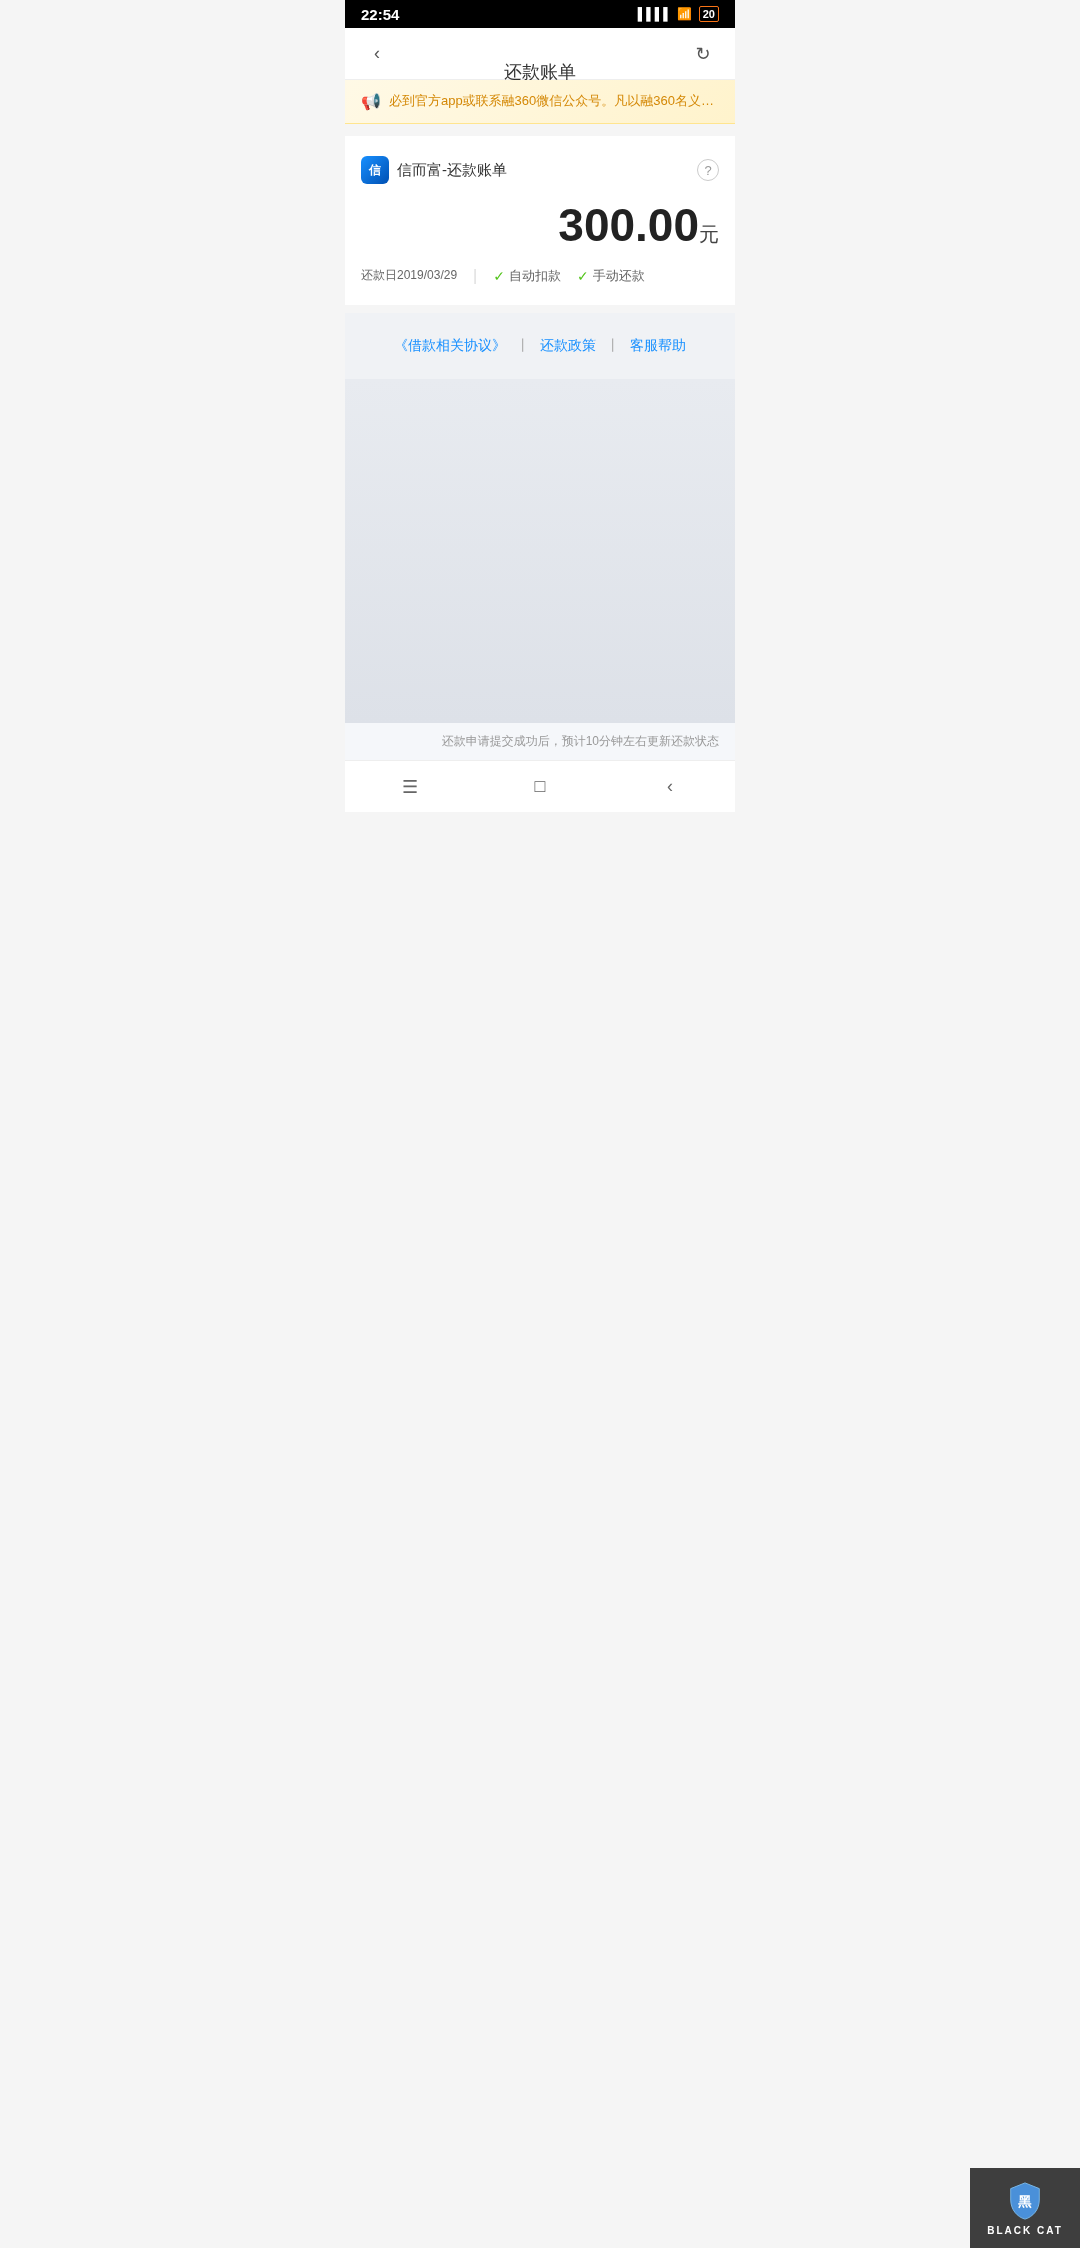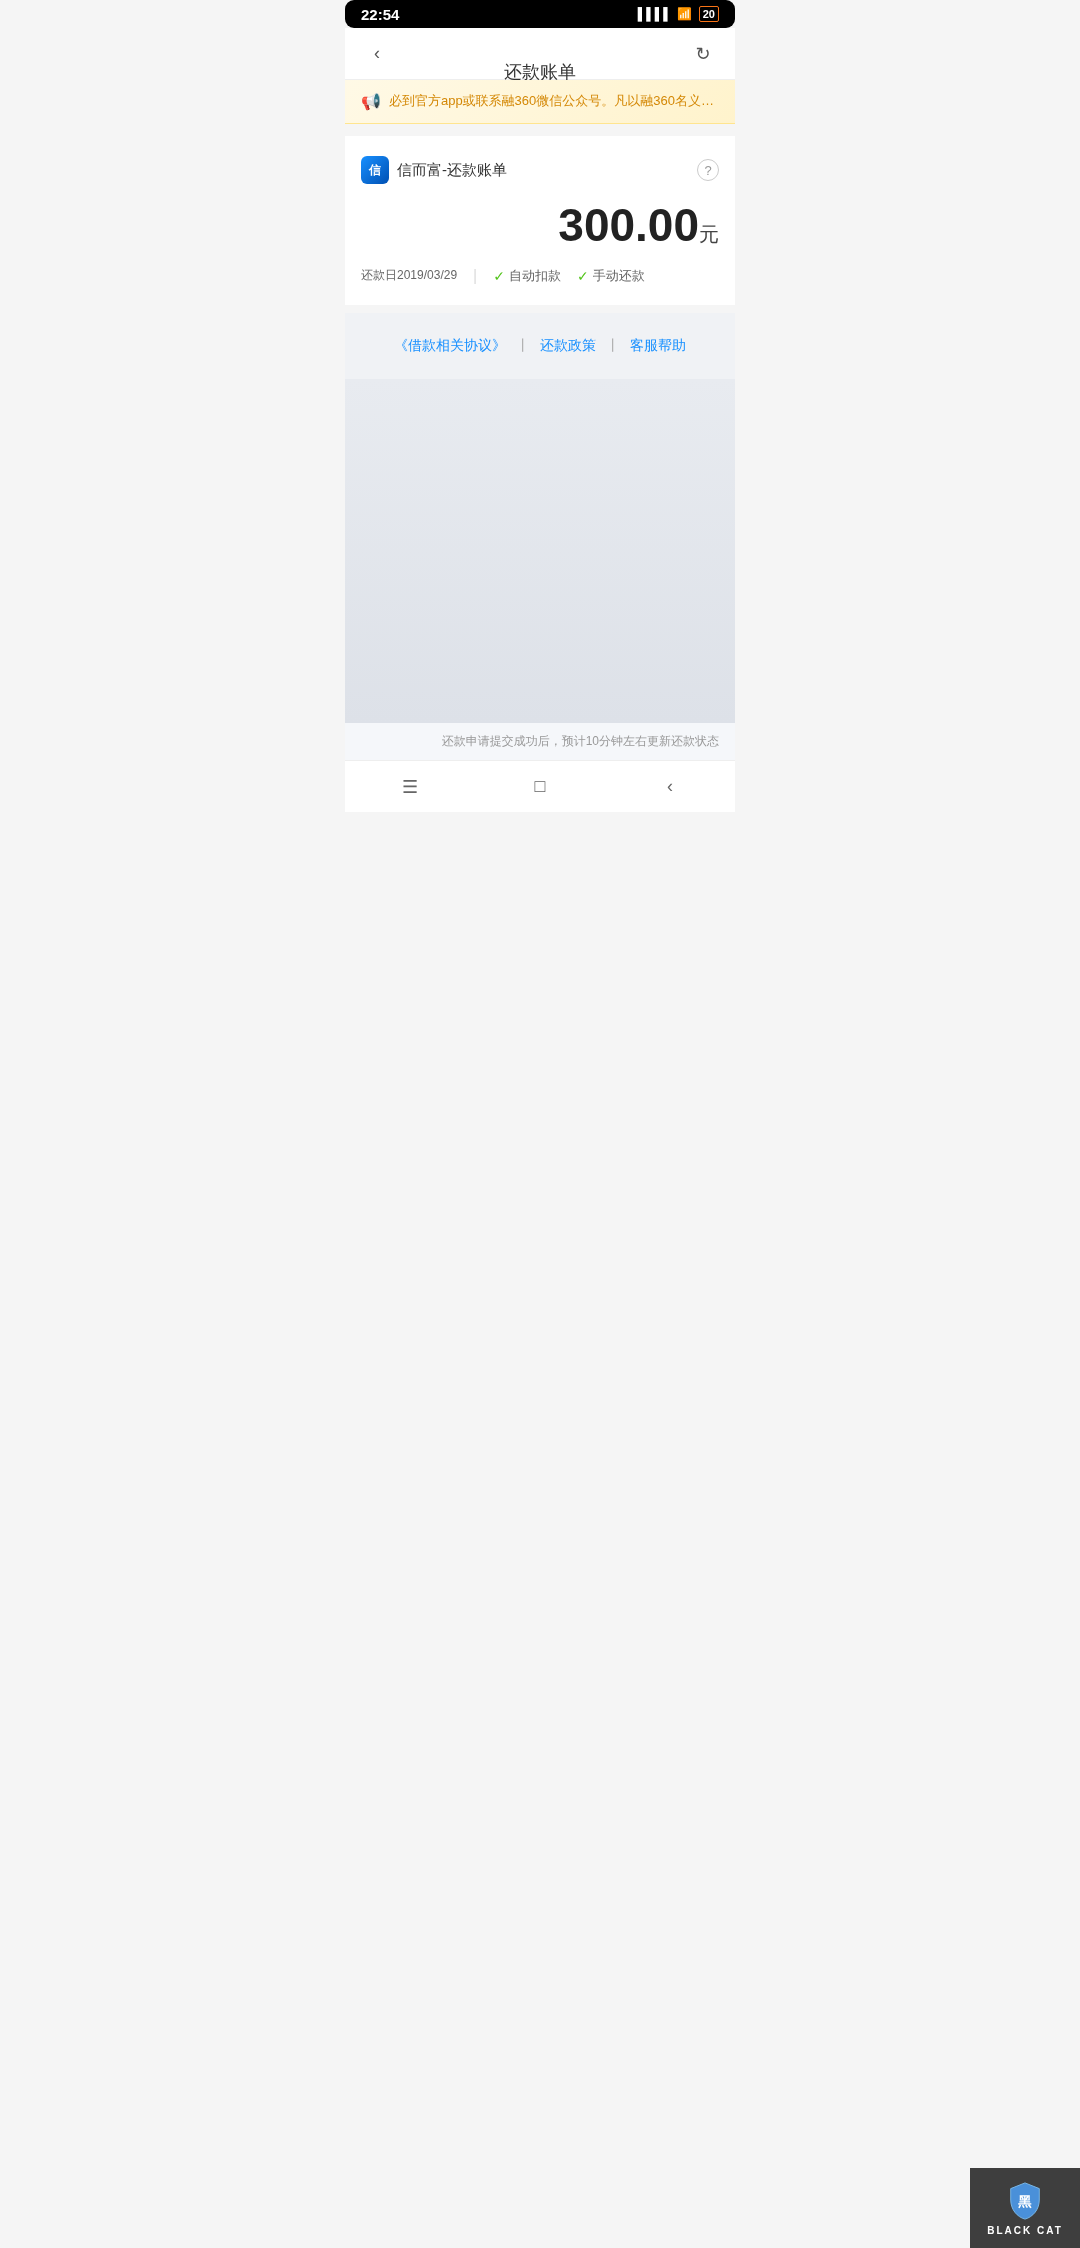--- a/index.html
+++ b/index.html
@@ -23,21 +23,20 @@
     .status-bar {
       background: #000;
       color: #fff;
       height: 28px;
       display: flex;
       align-items: center;
       justify-content: space-between;
       padding: 12px 16px;
       font-size: 14px;
       font-weight: 600;
-      border-radius: 9px;
     }
 
     .status-bar-time {
       font-size: 15px;
       font-weight: bold;
     }
 
     .status-bar-icons {
       display: flex;
       align-items: center;

